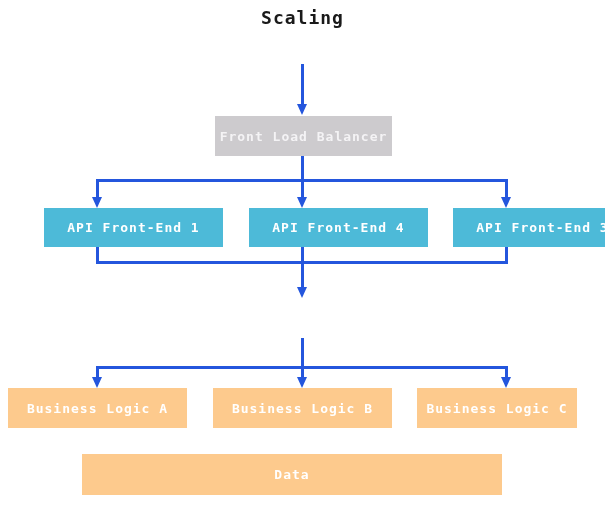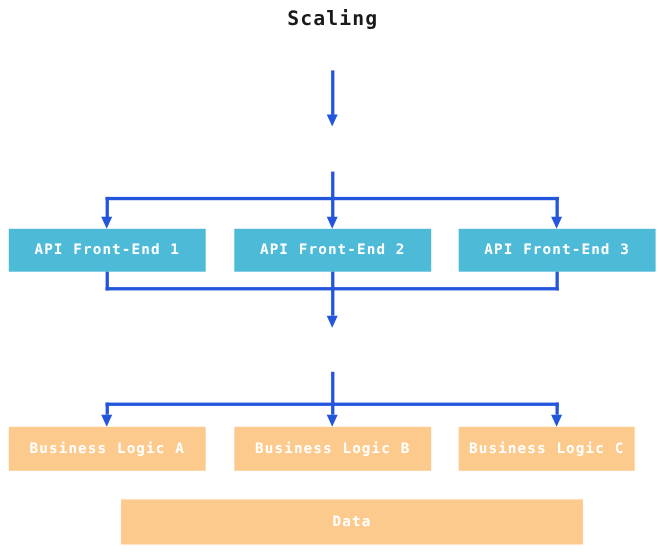--- a/index.html
+++ b/index.html
@@ -26,21 +26,21 @@
     display: flex;
     align-items: center;
     justify-content: center;
     font-size: 13px;
     font-weight: bold;
     letter-spacing: 1px;
     color: #ffffff;
     white-space: nowrap;
   }
   .node.gray   { background: #cdcbce; color: #f4f3f5; }
-  .node.blue   { background: #4dbad8; }
+  .node.blue   { background: #4dbad8; margin-left: 36px; }
   .node.orange { background: #fdca8d; }
 
   .vline, .hline {
     position: absolute;
     background: #2456dd;
   }
   .vline { width: 3px; }
   .hline { height: 3px; }
   .ah {
     position: absolute;
@@ -55,37 +55,40 @@
 
 <div id="canvas">
 
   <div class="title">Scaling</div>
 
   <div>
     <div class="vline" style="left:301px; top:64px;  height:42px;"></div>
     <div class="ah" style="left:297px; top:104px;"></div>
   </div>
 
+  <div class="node gray" style="left:215px; top:116px; width:177px; height:40px;">
+    <span>Front Load Balancer</span>
+  </div>
 
   <div>
     <div class="vline" style="left:301px; top:156px; height:26px;"></div>
     <div class="hline" style="left:96px;  top:179px; width:412px;"></div>
     <div class="vline" style="left:96px;  top:179px; height:19px;"></div>
     <div class="vline" style="left:301px; top:179px; height:19px;"></div>
     <div class="vline" style="left:505px; top:179px; height:19px;"></div>
     <div class="ah" style="left:92px;  top:197px;"></div>
     <div class="ah" style="left:297px; top:197px;"></div>
     <div class="ah" style="left:501px; top:197px;"></div>
   </div>
 
   <div class="node blue" style="left:8px; top:208px; width:179px; height:39px;">
     <span>API Front-End 1</span>
   </div>
   <div class="node blue" style="left:213px; top:208px; width:179px; height:39px;">
-    <span>API Front-End 2</span>
+    <span>API Front-End 4</span>
   </div>
   <div class="node blue" style="left:417px; top:208px; width:179px; height:39px;">
     <span>API Front-End 3</span>
   </div>
 
   <div>
     <div class="vline" style="left:96px;  top:247px; height:17px;"></div>
     <div class="vline" style="left:505px; top:247px; height:17px;"></div>
     <div class="hline" style="left:96px;  top:261px; width:412px;"></div>
     <div class="vline" style="left:301px; top:247px; height:40px;"></div>
@@ -107,17 +110,17 @@
   <div class="node orange" style="left:8px; top:388px; width:179px; height:40px;">
     <span>Business Logic A</span>
   </div>
   <div class="node orange" style="left:213px; top:388px; width:179px; height:40px;">
     <span>Business Logic B</span>
   </div>
   <div class="node orange" style="left:417px; top:388px; width:160px; height:40px;">
     <span>Business Logic C</span>
   </div>
 
-  <div class="node orange" style="left:110px; top:454px; width:420px; height:41px;">
+  <div class="node orange" style="left:82px; top:454px; width:420px; height:41px;">
     <span>Data</span>
   </div>
 
 </div>
 
 </body></html>

